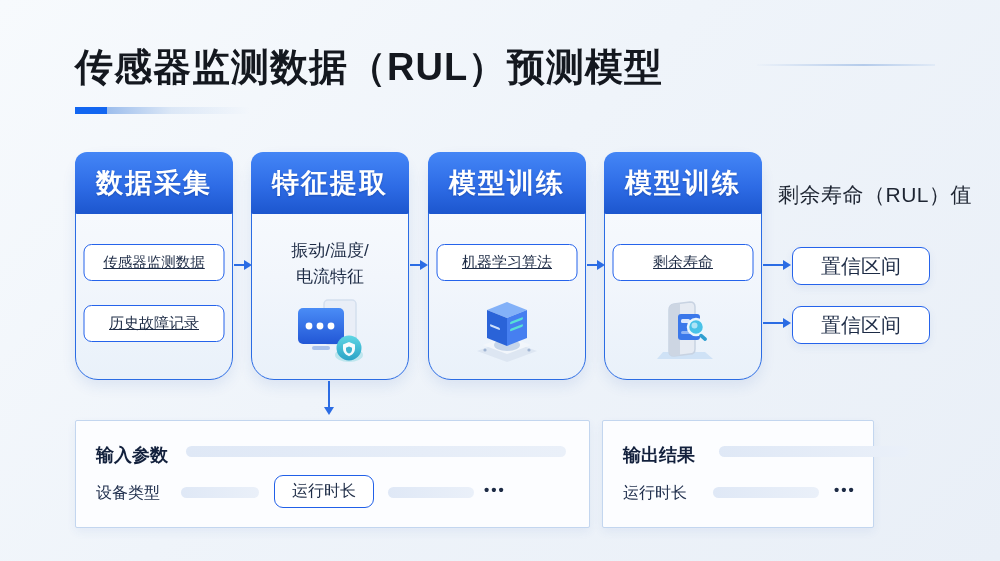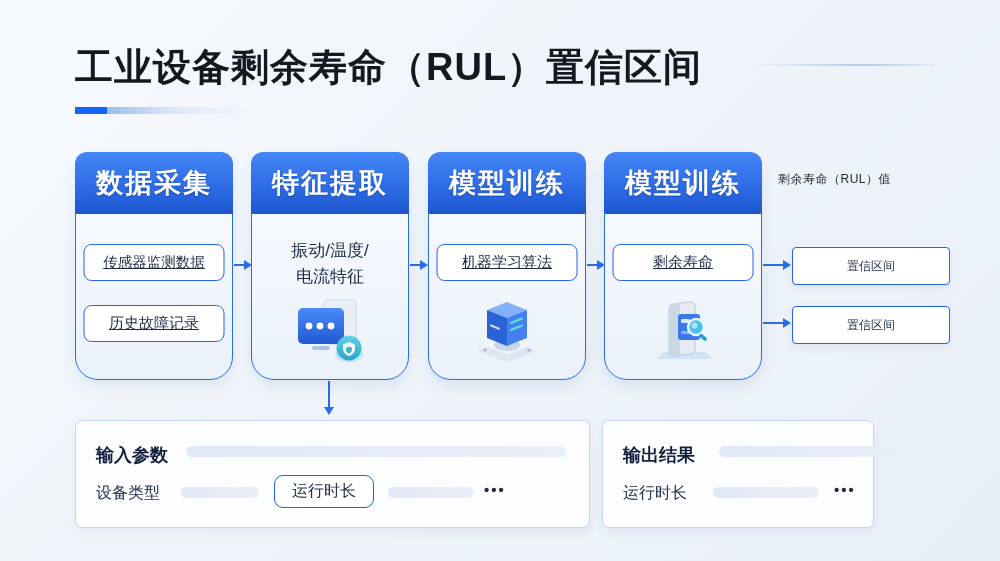--- a/index.html
+++ b/index.html
@@ -61,54 +61,54 @@
     border-left: 8px solid #2b6ce4;
   }
   .arrow-v { position: absolute; width: 2px; background: #2b6ce4; }
   .arrow-v::after {
     content: ""; position: absolute; bottom: -2px; left: -4px;
     border-left: 5px solid transparent; border-right: 5px solid transparent;
     border-top: 8px solid #2b6ce4;
   }
 
   
-  .rul-label { position: absolute; left: 778px; top: 171px; font-size: 12px; color: #1e2532; letter-spacing: 0.5px; }
+  .rul-label { position: absolute; left: 778px; top: 181px; font-size: 21px; color: #1e2532; letter-spacing: 0.5px; }
   .conf-box {
-    position: absolute; left: 792px; width: 158px; height: 38px;
-    border: 1.5px solid #2563eb; border-radius: 4px; background: #ffffff;
+    position: absolute; left: 792px; width: 138px; height: 38px;
+    border: 1.5px solid #2563eb; border-radius: 9px; background: #ffffff;
     display: flex; align-items: center; justify-content: center;
-    font-size: 12px; color: #1d2b45;
+    font-size: 20px; color: #1d2b45;
     box-shadow: 0 3px 8px rgba(40,90,180,0.08);
   }
   .conf1 { top: 247px; } .conf2 { top: 306px; }
 
   
   .panel {
     position: absolute; top: 420px; height: 108px;
-    background: #fcfdff; border: 1px solid #c3d6ef; border-radius: 7px;
+    background: #fcfdff; border: 1px solid #c3d6ef; border-radius: 2px;
     box-shadow: 0 4px 10px rgba(60,100,180,0.07);
   }
   .panel-title { position: absolute; left: 20px; top: 22px; font-size: 18px; font-weight: 700; color: #12203c; }
   .bar { position: absolute; height: 11px; border-radius: 6px;
          background: linear-gradient(90deg, #dfe8f6 0%, #eaf0f9 100%); }
   .row-label { position: absolute; top: 62px; font-size: 16px; color: #21304e; }
   .runtime-chip {
     position: absolute; left: 198px; top: 54px; width: 100px; height: 33px;
     border: 1.5px solid #2160e8; border-radius: 9px; background: #ffffff;
     display: flex; align-items: center; justify-content: center;
     font-size: 16px; color: #1d2b45;
   }
   .dots { position: absolute; top: 60px; font-size: 15px; font-weight: 700; letter-spacing: 2px; color: #1d2b45; }
 </style>
 </head>
 <body>
 
 <div class="canvas">
 
-  <h1 class="title">工业设备剩余寿命（RUL）置信区间</h1>
+  <h1 class="title">传感器监测数据（RUL）预测模型</h1>
   <div class="title-underline">
     <div class="u-solid"></div>
     <div class="u-fade"></div>
   </div>
   <div class="title-side-line"></div>
 
   <div class="col" style="left:75px">
     <div class="col-header">数据采集</div>
     <div class="col-body">
       <div class="chip chip1 chip-sm">传感器监测数据</div>

